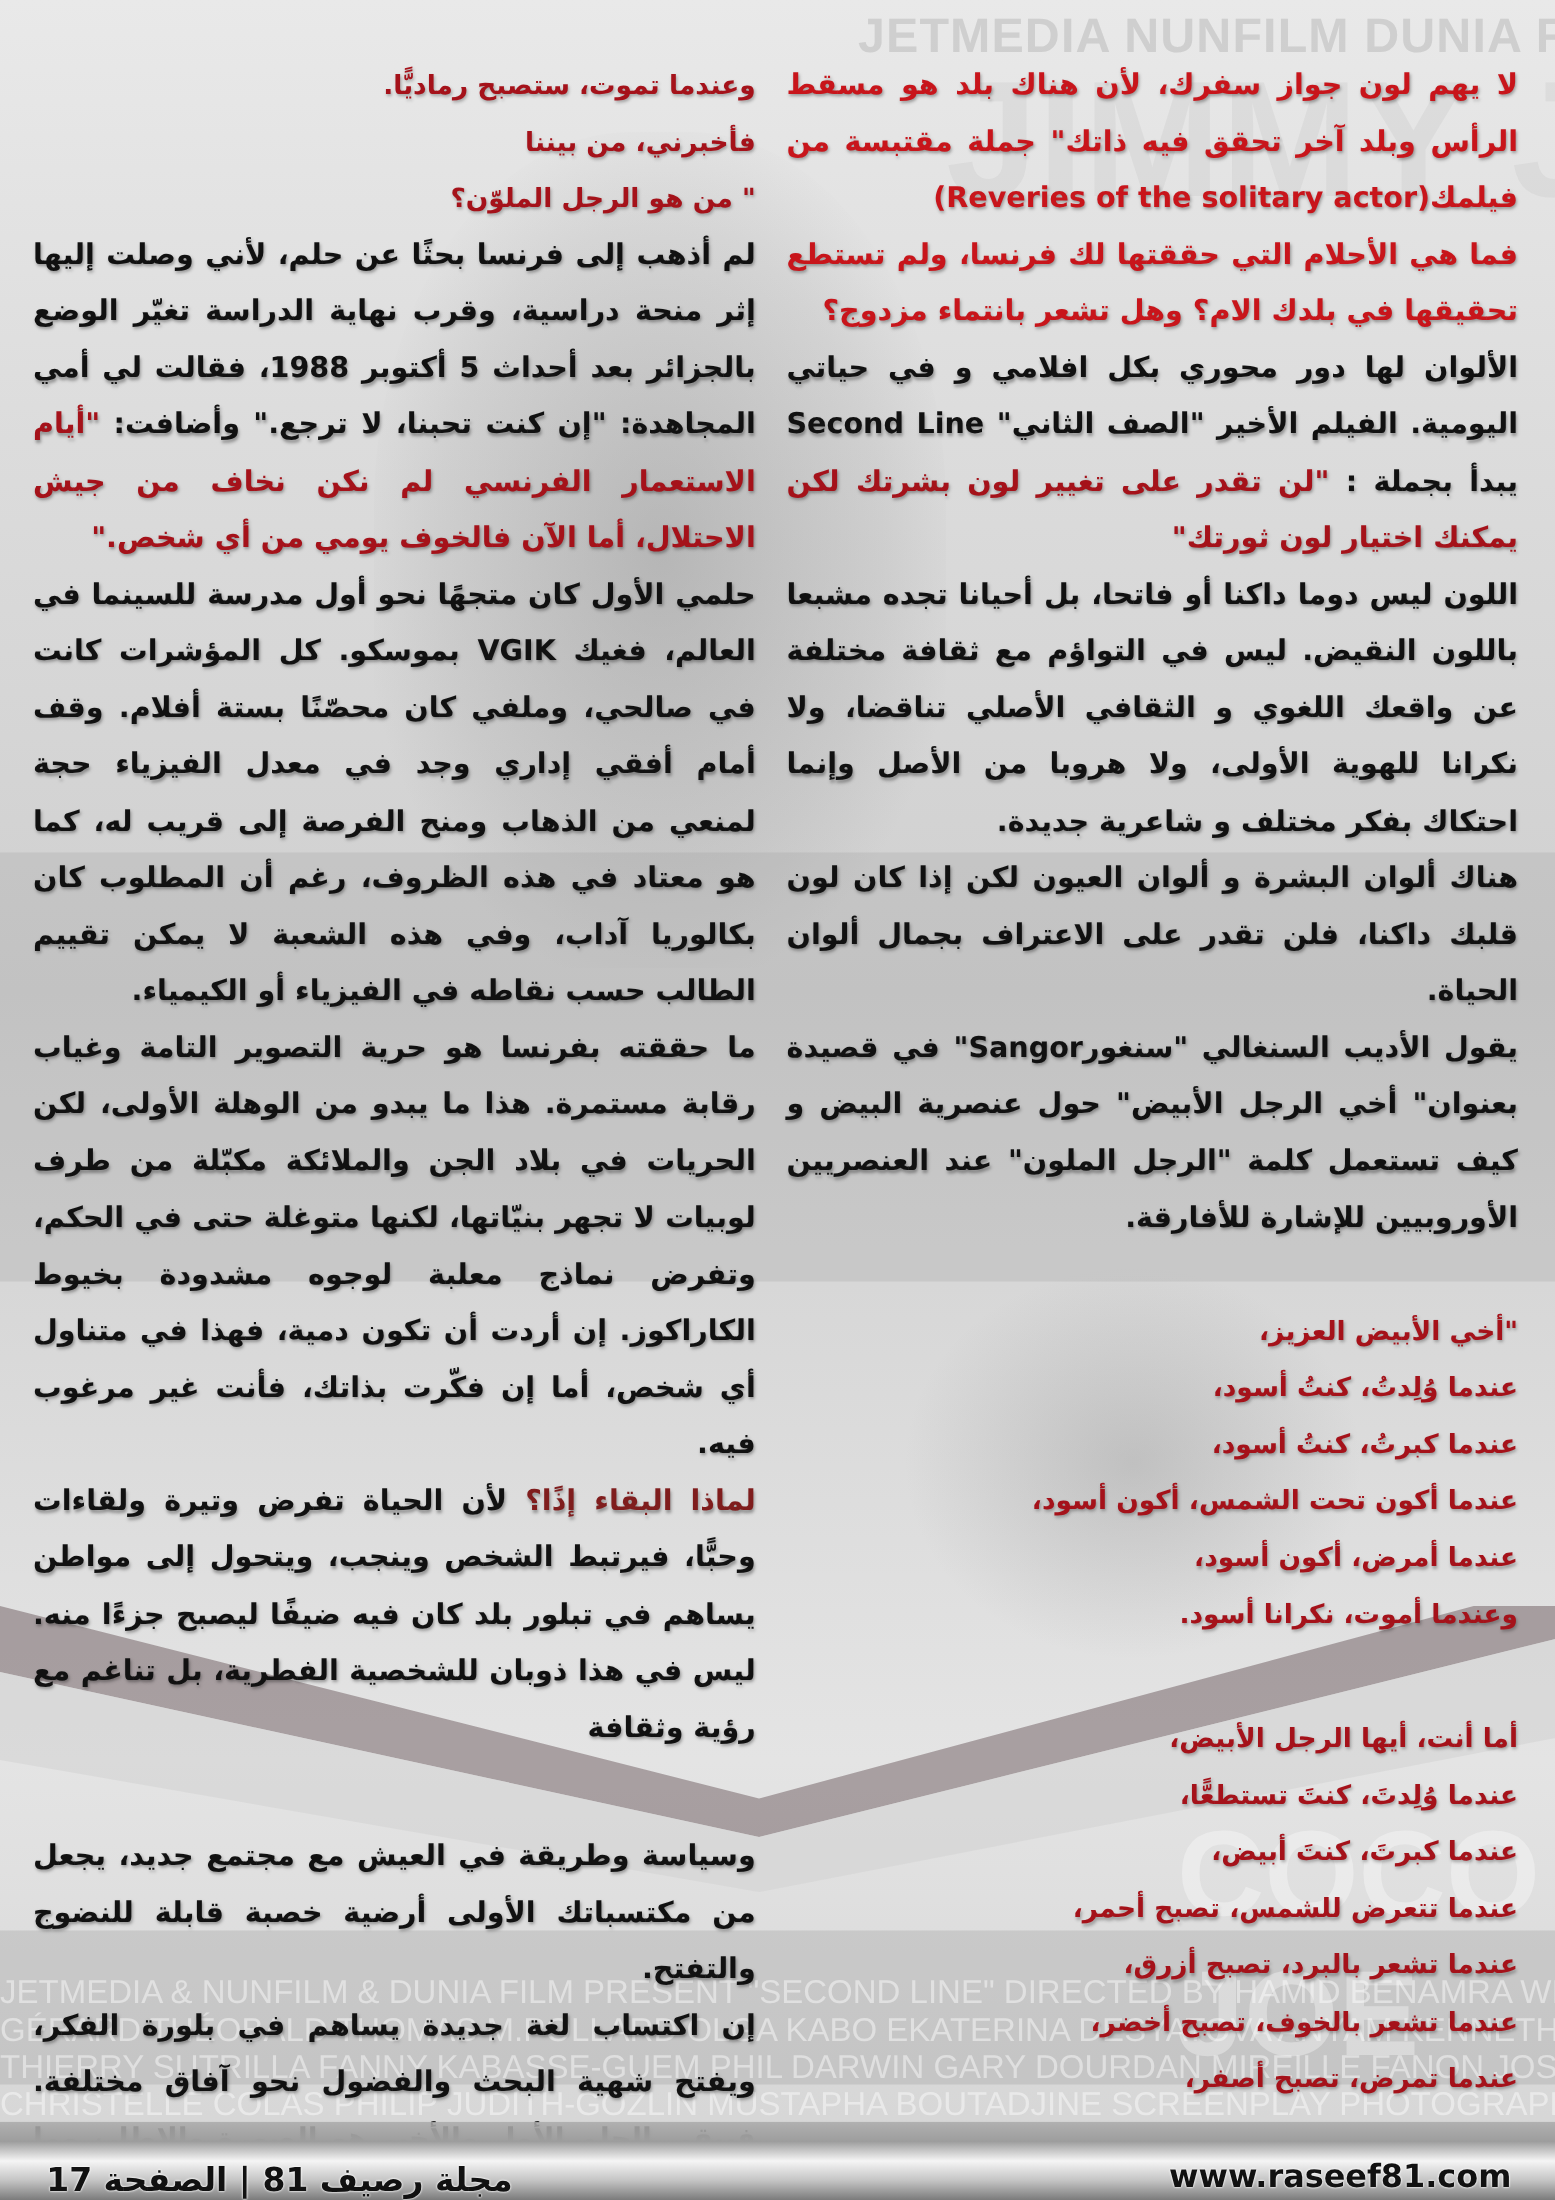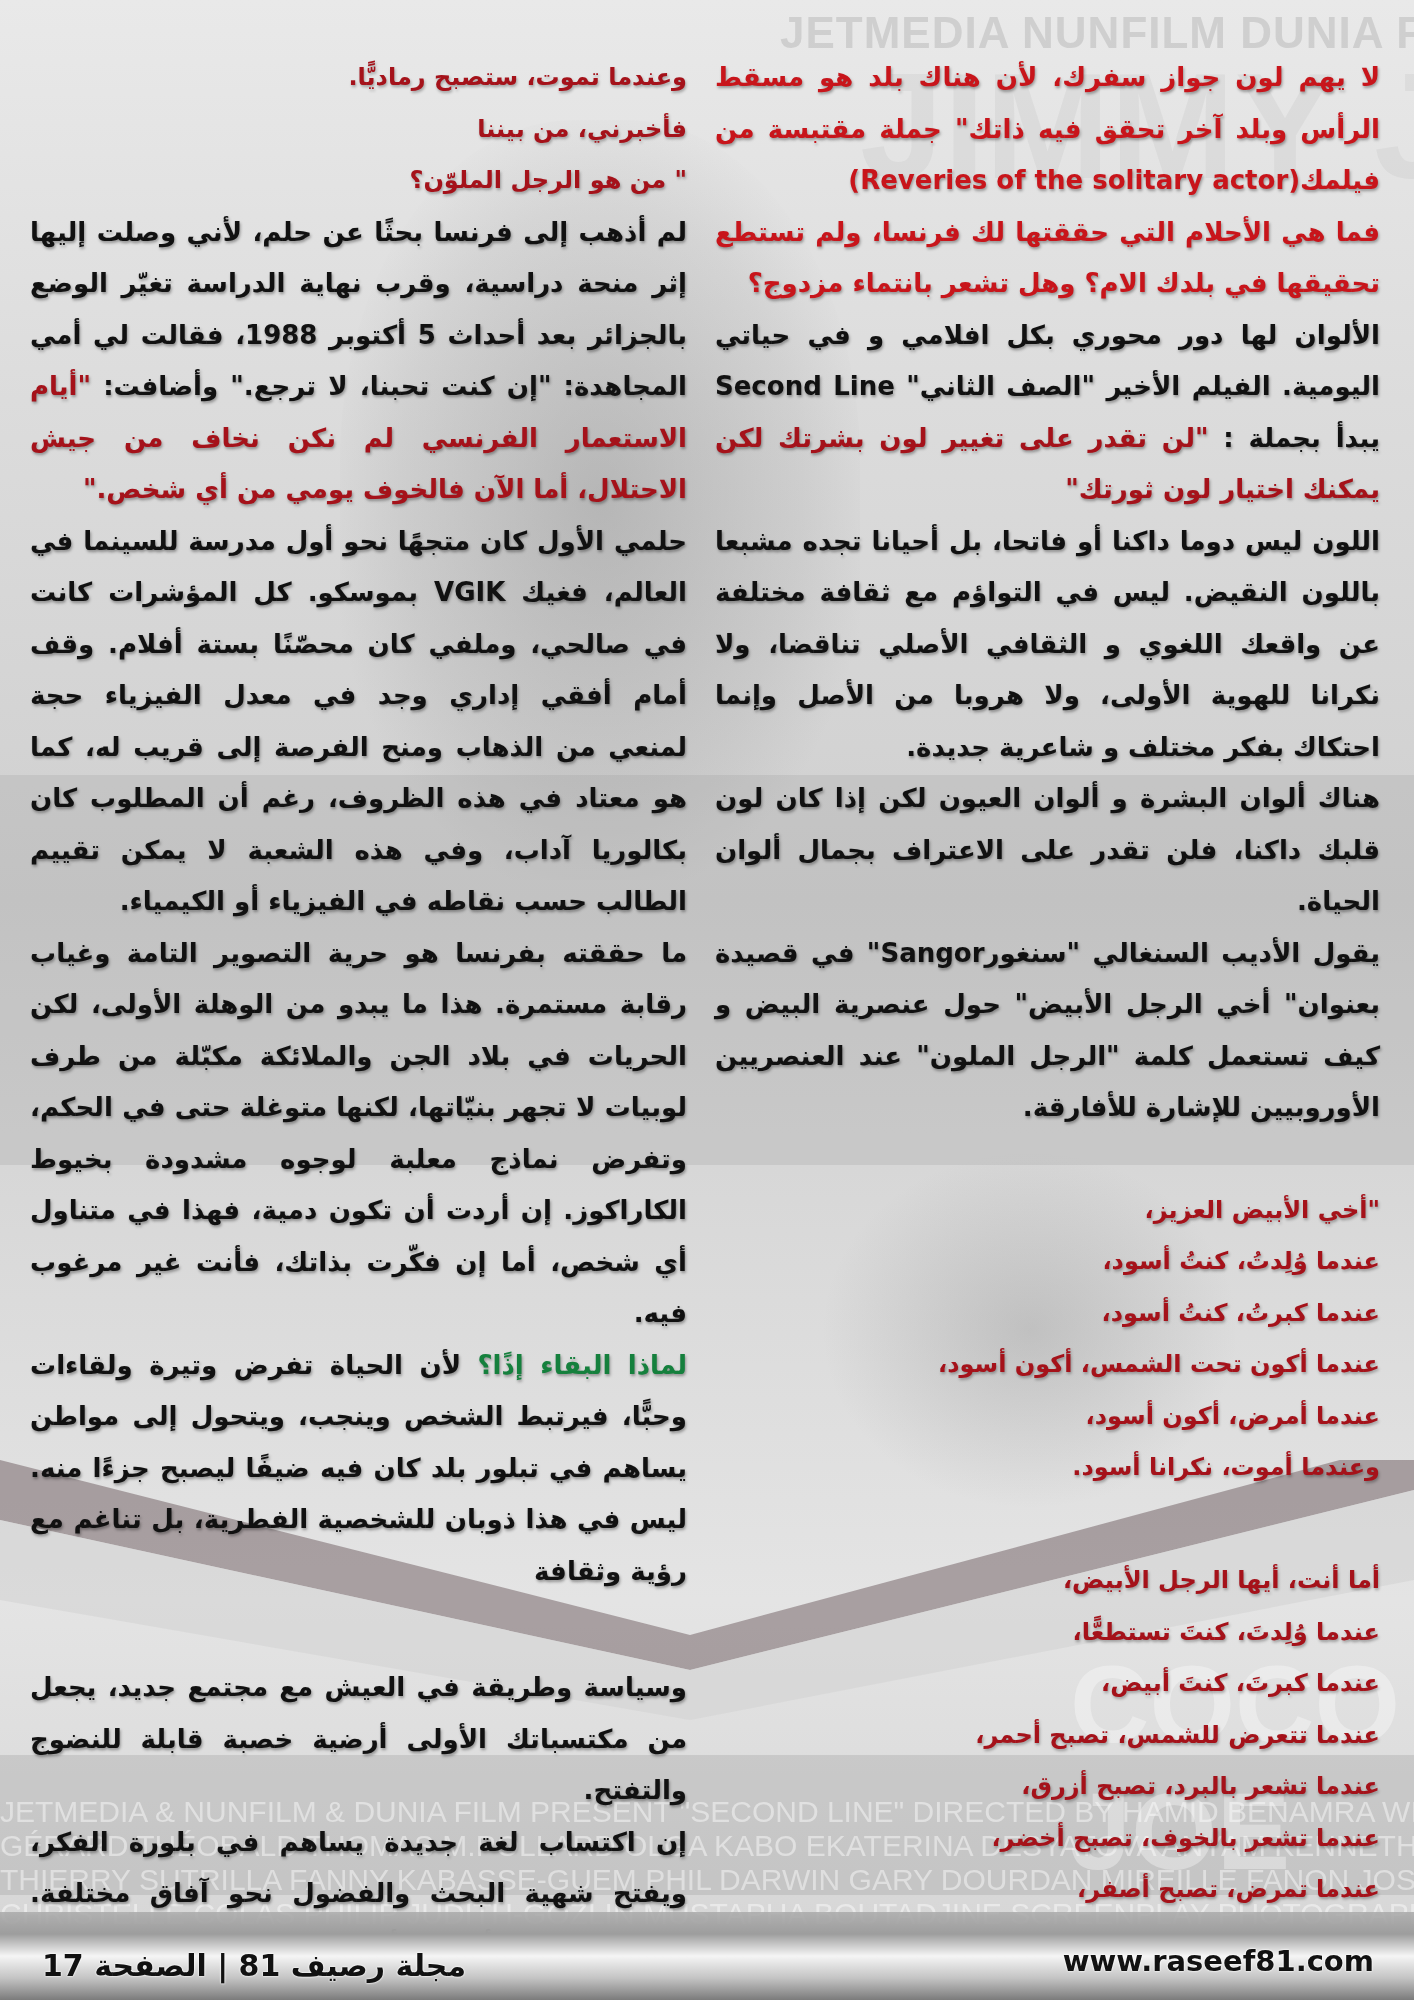--- a/index.html
+++ b/index.html
@@ -61,30 +61,30 @@
   .col { position: absolute; direction: rtl; text-align: justify; text-align-last: right; }
   .col-right { right: 34px; width: 665px; top: 52px; }
   .col-left  { left: 30px;  width: 657px; top: 52px; }
   .para {
     font-weight: bold; font-size: 26px; line-height: 51.5px;
     text-shadow: 1px 2px 3px rgba(0,0,0,0.35);
   }
   .red { color: #c8151b; }
   .dark-red { color: #a5121a; }
   .black { color: #111; }
-  .inline-red { color: #15803d; }
+  .inline-red { color: #7f1d1d; }
   .poem { text-align: center; text-align-last: right; }
   .poem .line { font-weight: bold; font-size: 24px; line-height: 51.5px; color: #a5121a; text-shadow: 1px 2px 3px rgba(0,0,0,0.3); }
   .gap { height: 51px; }
   .poem-2 { position: absolute; right: 34px; top: 1555px; width: 600px; direction: rtl; }
   .col-left-bottom { position: absolute; left: 30px; width: 657px; top: 1662px; direction: rtl; text-align: justify; text-align-last: right; }
 
   
   .footer {
-    position: absolute; left: 0; right: 0; bottom: 0; height: 88px;
+    position: absolute; left: 0; right: 0; bottom: 0; height: 71px;
     background: linear-gradient(180deg, rgba(170,170,170,0.85) 0%, #9d9d9d 25%, #f5f5f5 50%, #c4c4c4 75%, #7b7b7b 100%);
   }
   .footer-left {
     position: absolute; left: 42px; top: 36px;
     font-weight: bold; font-size: 30px; color: #111; direction: rtl;
     text-shadow: 0 0 2px #fff, 0 0 2px #fff;
   }
   .footer-right {
     position: absolute; right: 40px; top: 32px;
     font-family: "DejaVu Sans", sans-serif; font-weight: bold; font-size: 29px;

